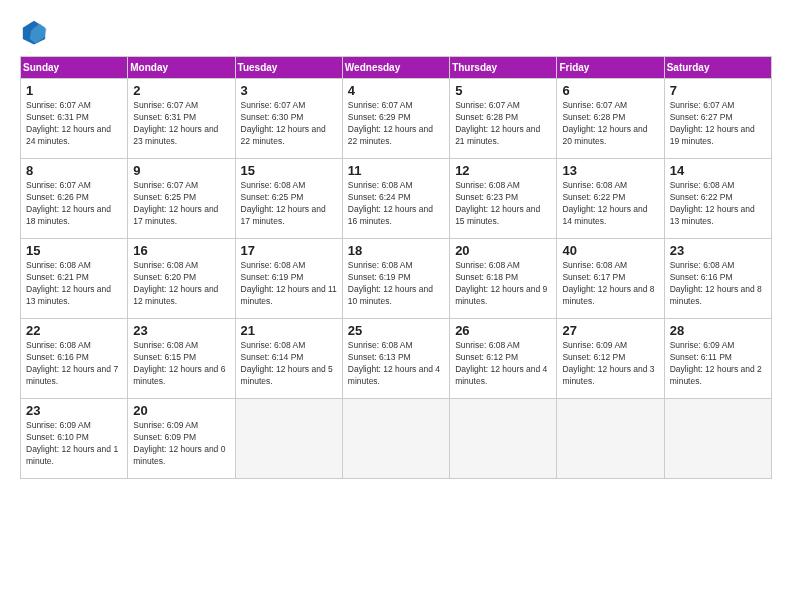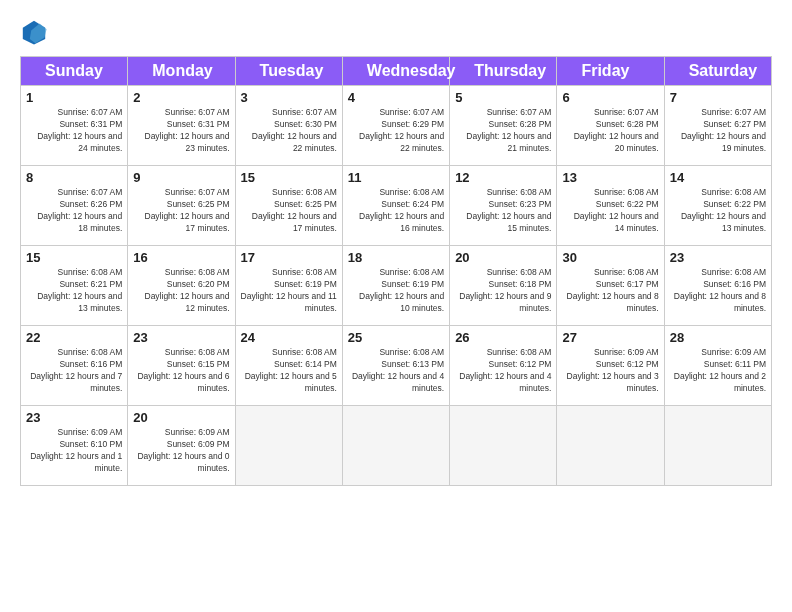--- a/index.html
+++ b/index.html
@@ -50,25 +50,25 @@
     .subtitle {
       font-size: 14px;
       color: #555;
     }
     .calendar {
       width: 100%;
       border-collapse: collapse;
       table-layout: fixed;
     }
     .calendar th {
-      background: #8b5cf6;
+      background: #a21caf;
       color: #fff;
-      font-size: 16px;
-      font-weight: bold;
-      padding: 5px 24px;
+      font-size: 10px;
+      font-weight: bold;
+      padding: 5px 2px;
       text-align: left;
       border: 1px solid #ccc;
     }
     .calendar td {
       vertical-align: top;
       border: 1px solid #ccc;
       padding: 4px 5px;
       font-size: 9px;
       color: #333;
       height: 80px;
@@ -81,21 +81,20 @@
       font-size: 13px;
       font-weight: bold;
       color: #222;
       display: block;
       margin-bottom: 2px;
     }
     .day-info {
       font-size: 8.5px;
       color: #333;
       line-height: 1.4;
-      text-align: right;
     }
     .row-shade {
       background: #f9f9f9;
     }
   </style>
 </head>
 <body>
 
 <div class="page">
   <div class="header">
@@ -203,39 +202,39 @@
           </td>
           <td>
             <span class="day-num">18</span>
             <div class="day-info">Sunrise: 6:08 AM<br>Sunset: 6:19 PM<br>Daylight: 12 hours and 10 minutes.</div>
           </td>
           <td>
             <span class="day-num">20</span>
             <div class="day-info">Sunrise: 6:08 AM<br>Sunset: 6:18 PM<br>Daylight: 12 hours and 9 minutes.</div>
           </td>
           <td>
-            <span class="day-num">30</span>
+            <span class="day-num">40</span>
             <div class="day-info">Sunrise: 6:08 AM<br>Sunset: 6:17 PM<br>Daylight: 12 hours and 8 minutes.</div>
           </td>
           <td>
             <span class="day-num">23</span>
             <div class="day-info">Sunrise: 6:08 AM<br>Sunset: 6:16 PM<br>Daylight: 12 hours and 8 minutes.</div>
           </td>
         </tr>
         <tr class="row-shade">
           <td>
             <span class="day-num">22</span>
             <div class="day-info">Sunrise: 6:08 AM<br>Sunset: 6:16 PM<br>Daylight: 12 hours and 7 minutes.</div>
           </td>
           <td>
             <span class="day-num">23</span>
             <div class="day-info">Sunrise: 6:08 AM<br>Sunset: 6:15 PM<br>Daylight: 12 hours and 6 minutes.</div>
           </td>
           <td>
-            <span class="day-num">24</span>
+            <span class="day-num">21</span>
             <div class="day-info">Sunrise: 6:08 AM<br>Sunset: 6:14 PM<br>Daylight: 12 hours and 5 minutes.</div>
           </td>
           <td>
             <span class="day-num">25</span>
             <div class="day-info">Sunrise: 6:08 AM<br>Sunset: 6:13 PM<br>Daylight: 12 hours and 4 minutes.</div>
           </td>
           <td>
             <span class="day-num">26</span>
             <div class="day-info">Sunrise: 6:08 AM<br>Sunset: 6:12 PM<br>Daylight: 12 hours and 4 minutes.</div>
           </td>

